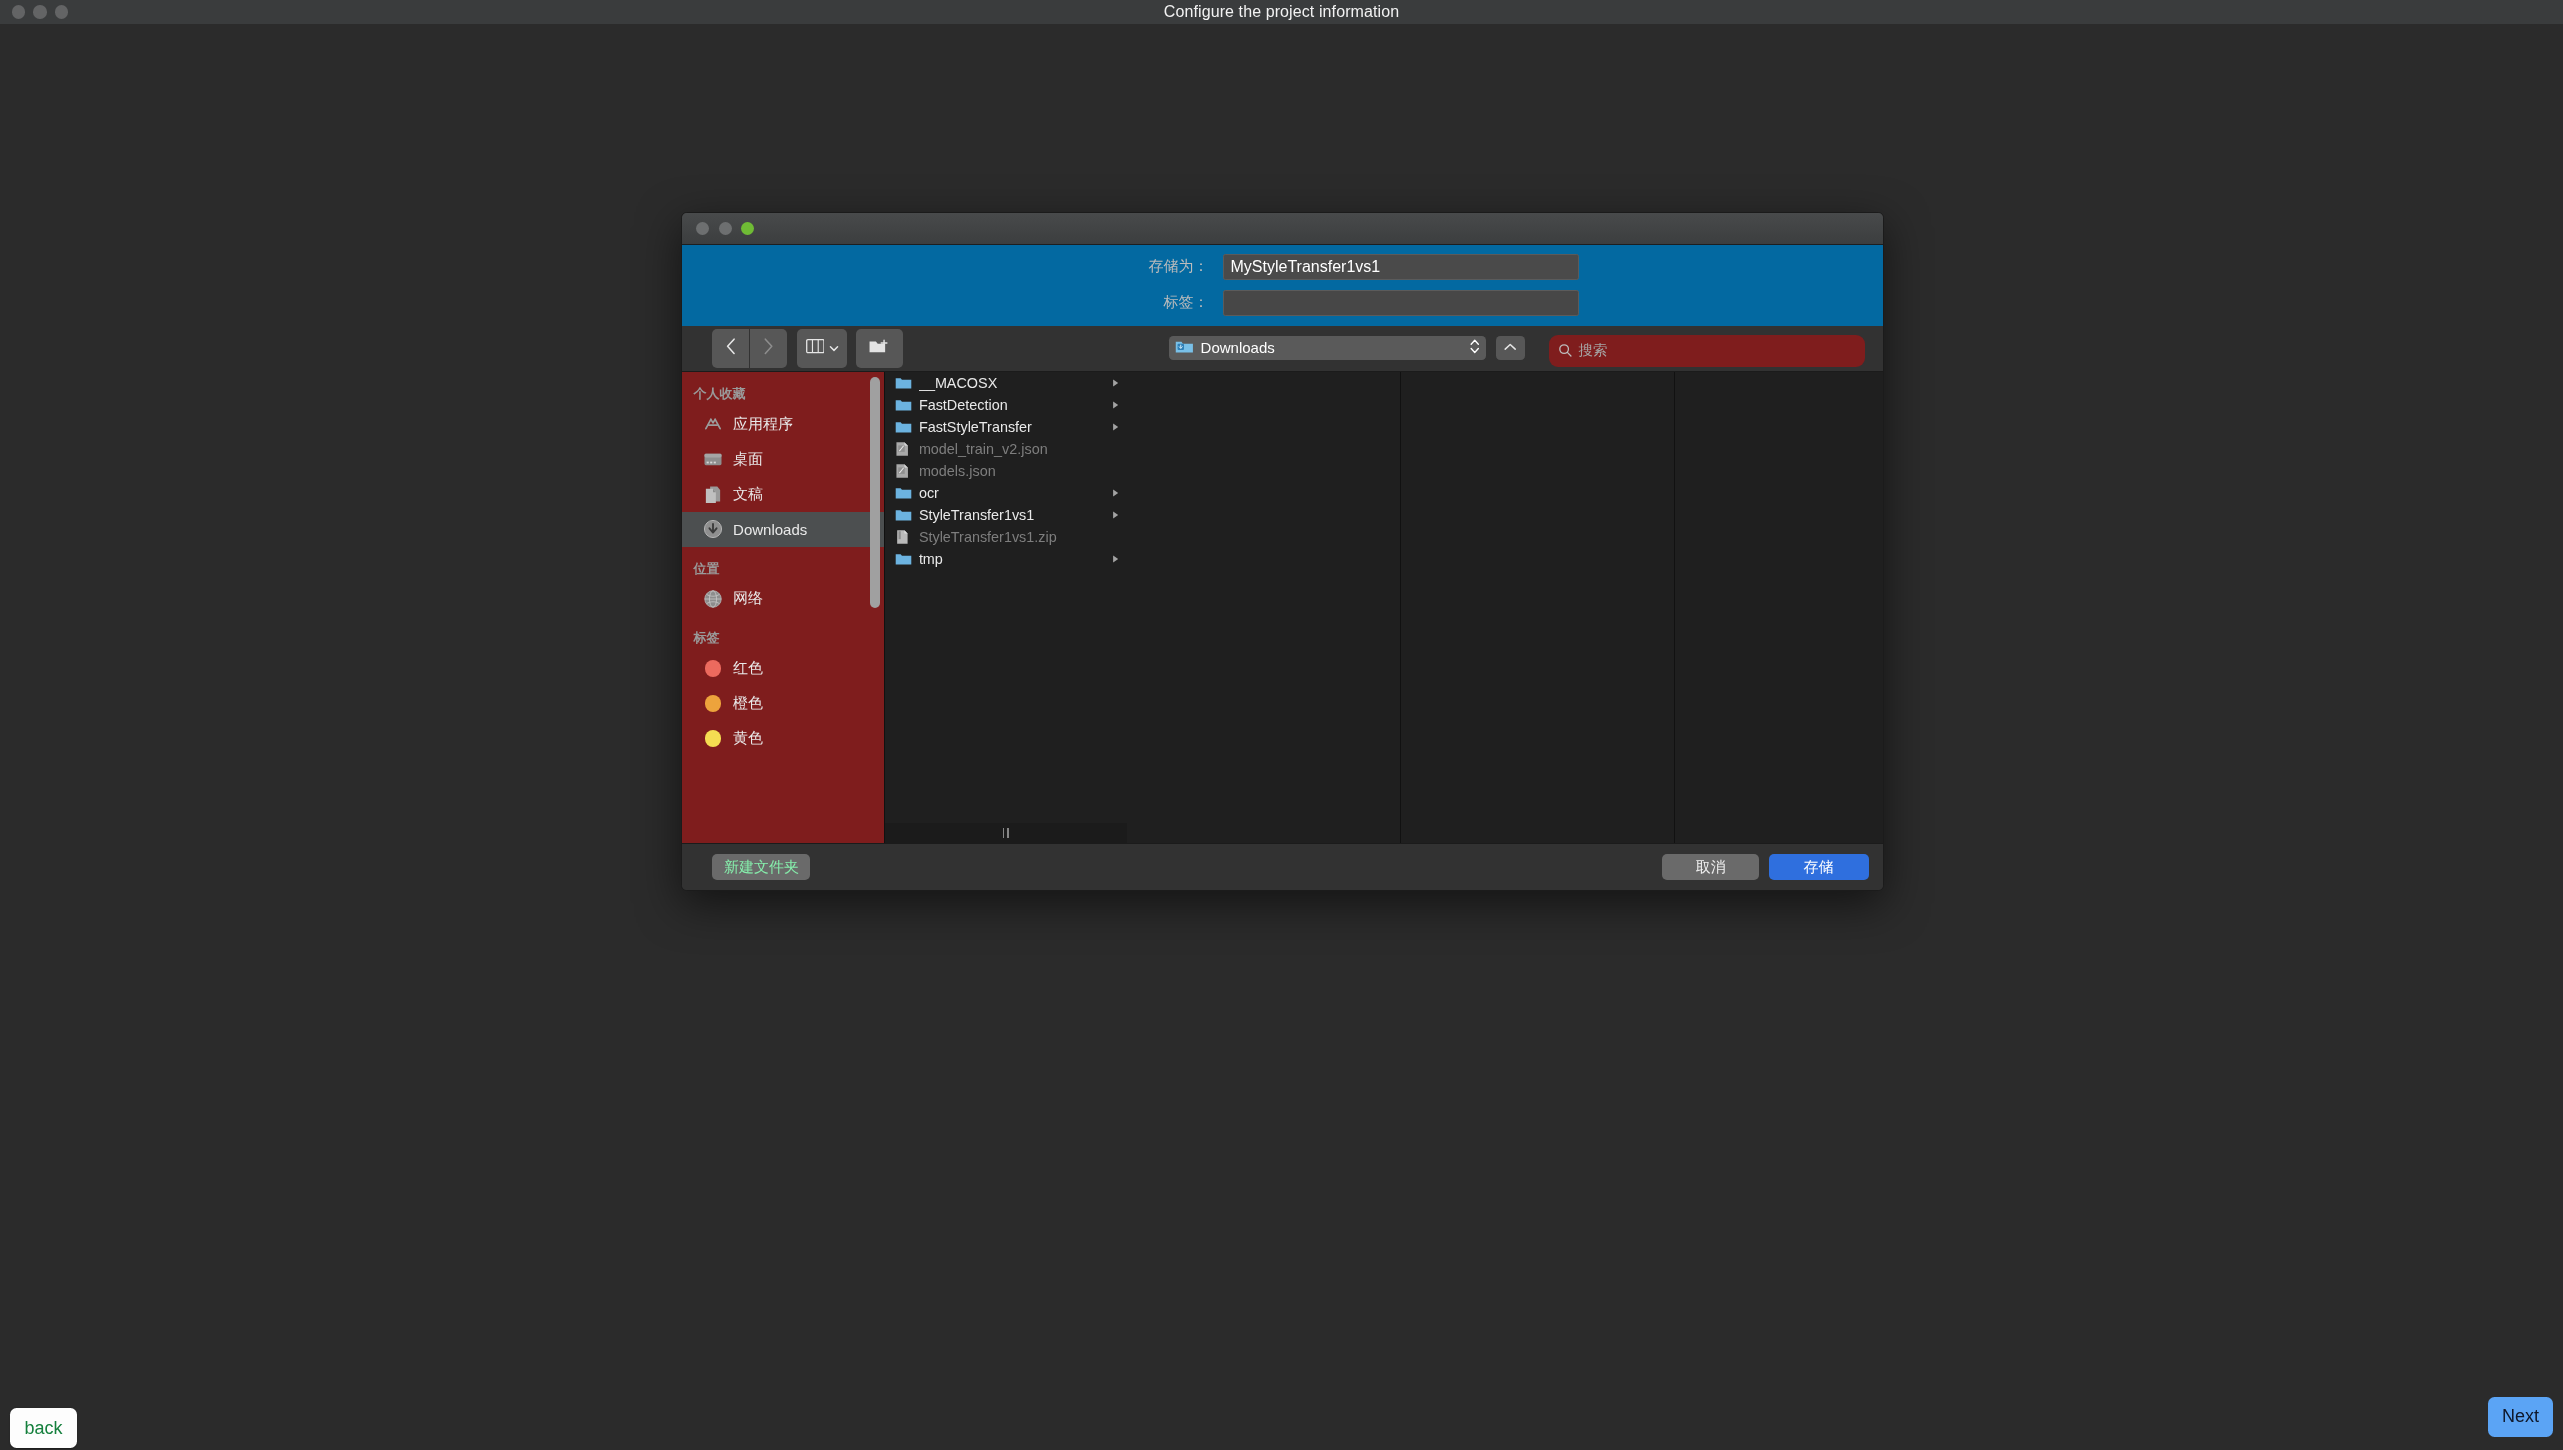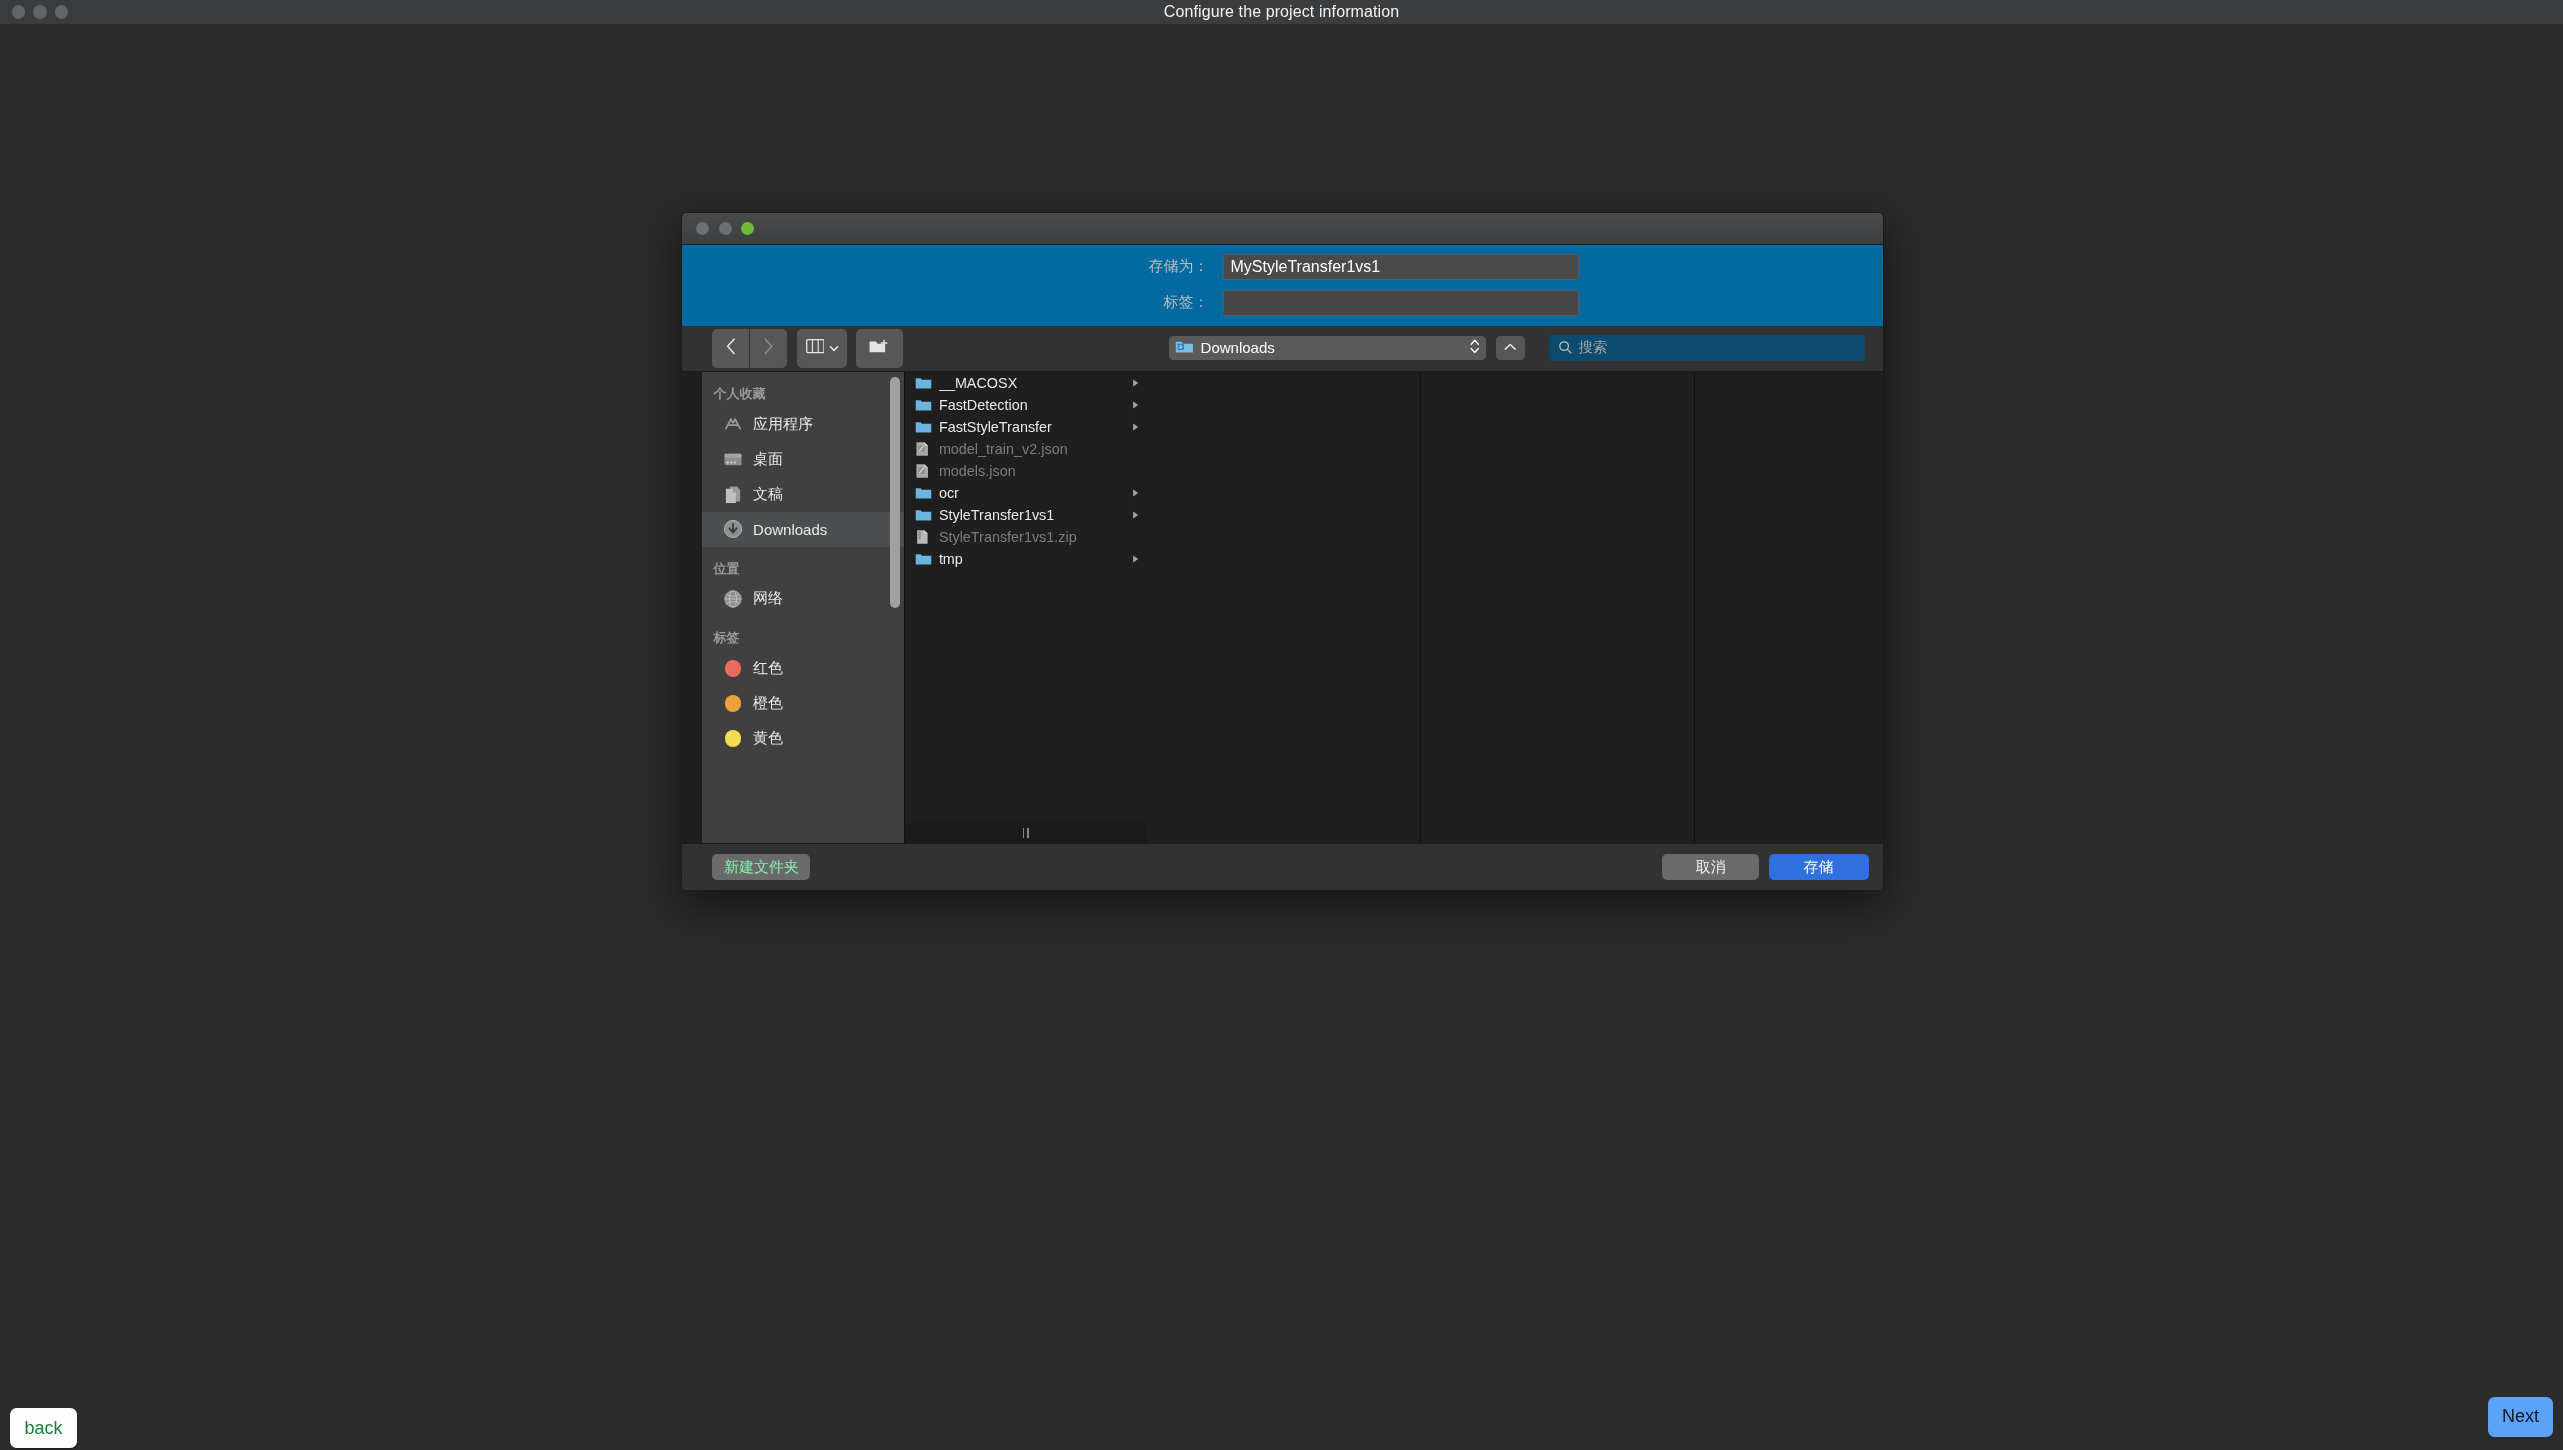--- a/index.html
+++ b/index.html
@@ -251,23 +251,23 @@
     display: flex;
     align-items: center;
     justify-content: center;
     cursor: pointer;
   }
   .search-field {
     position: absolute;
     left: 867px;
     top: 9.3px;
     width: 316px;
-    height: 26px;
-    background: #0c4a6e;
-    border-radius: 2px;
+    height: 32px;
+    background: #7f1d1d;
+    border-radius: 9px;
     display: flex;
     align-items: center;
     padding: 0 8.6px;
     box-sizing: border-box;
   }
   .search-placeholder {
     font-size: 14.4px;
     color: #a6a6a6;
     margin-left: 6.5px;
   }
@@ -278,26 +278,25 @@
     display: flex;
     background: #1f1f1f;
     border-top: 0.7px solid #1b1b1b;
     border-bottom: 0.7px solid #1b1b1b;
     overflow: hidden;
     position: relative;
   }
   .sidebar {
     width: 202px;
     flex: 0 0 202px;
-    background: #404040;
+    background: #7f1d1d;
     position: relative;
     overflow: hidden;
     padding-top: 7.2px;
     box-sizing: border-box;
-    margin-left: 20px;
   }
   .sb-header {
     font-size: 13px;
     color: #9a9a9a;
     padding: 6.5px 0 3.6px 11.5px;
     font-weight: bold;
   }
   .sb-item {
     height: 35px;
     display: flex;

